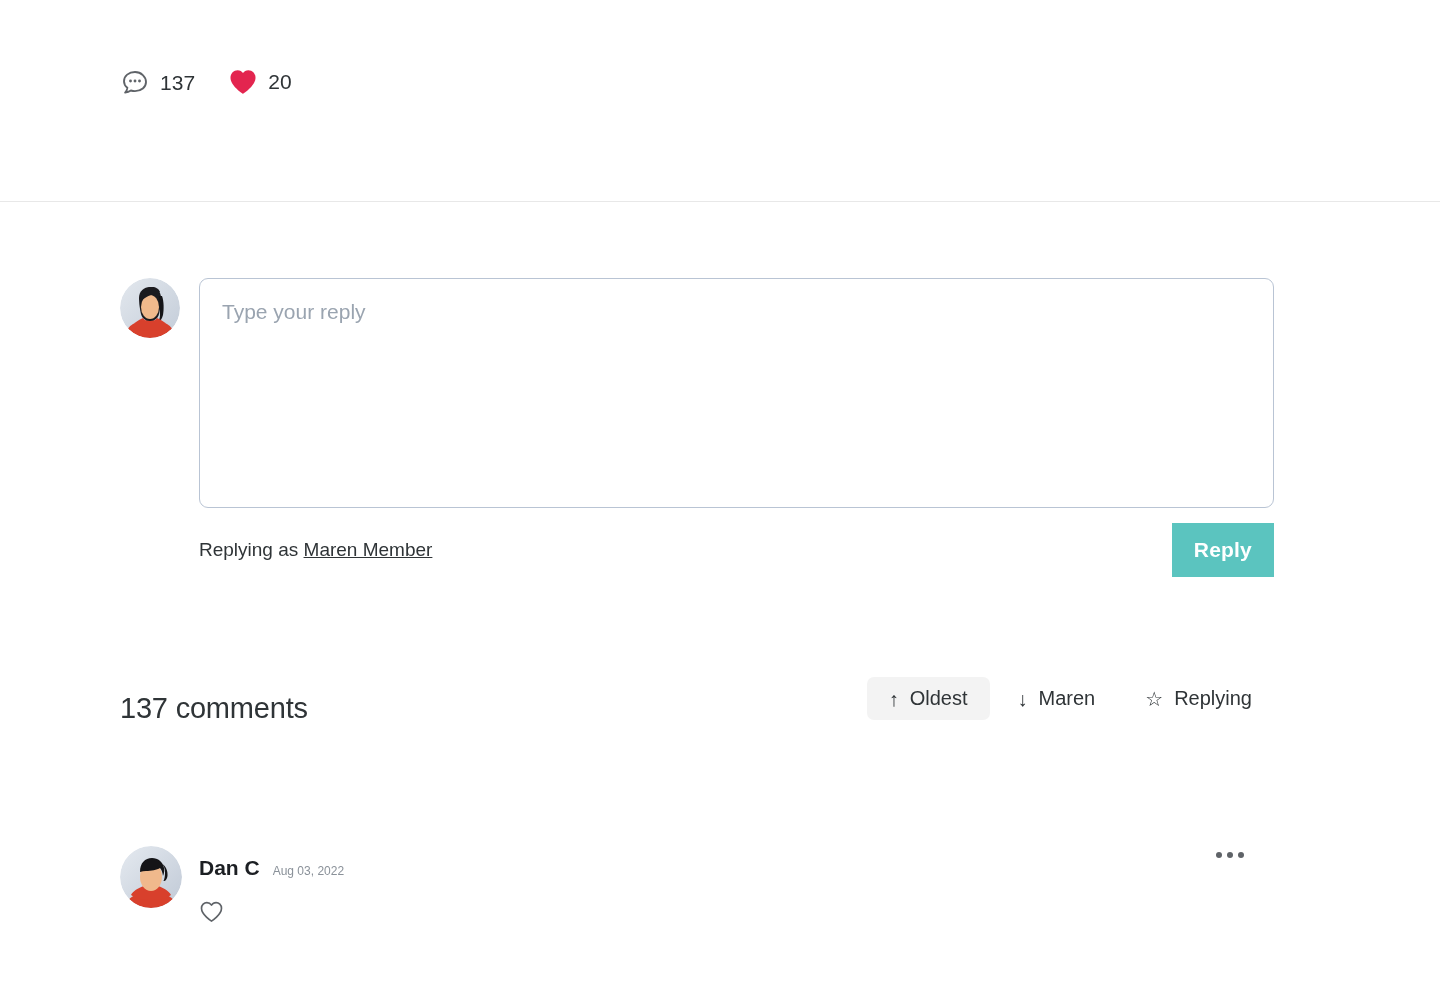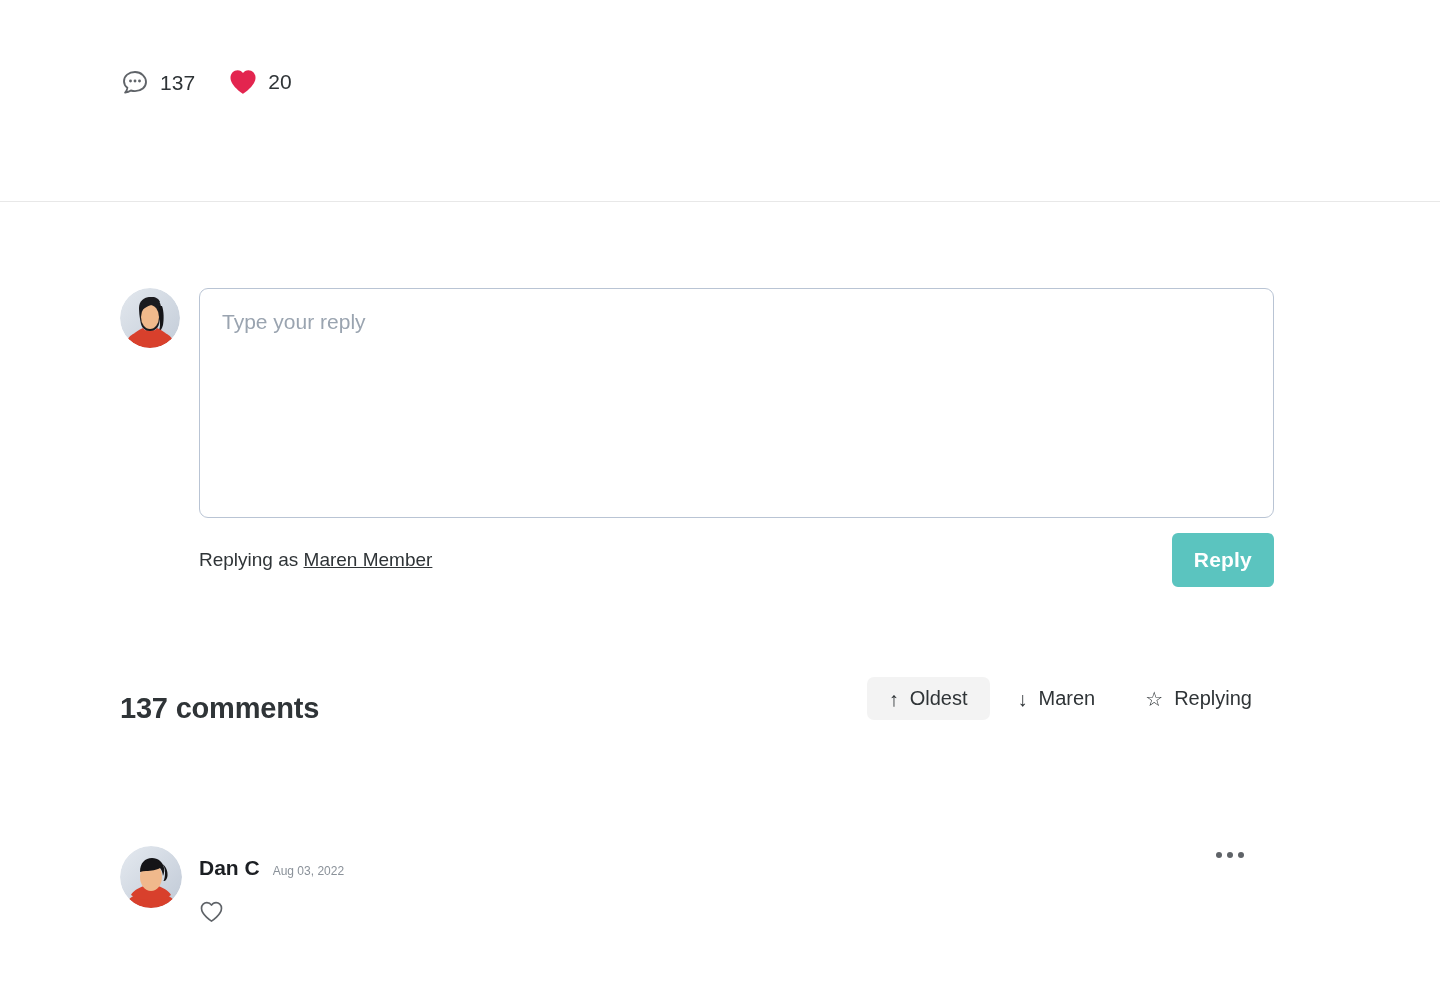--- a/index.html
+++ b/index.html
@@ -46,21 +46,21 @@
     top: 201px;
     width: 1440px;
     height: 1px;
     background: #e8e8e8;
   }
 
   
   .composer {
     position: absolute;
     left: 120px;
-    top: 288px;
+    top: 278px;
     width: 1154px;
   }
   .composer-row {
     display: flex;
     align-items: flex-start;
     gap: 19px;
   }
   .avatar {
     border-radius: 50%;
     overflow: hidden;
@@ -100,21 +100,21 @@
   }
   .replying-as .user-link {
     color: #2f3437;
     text-decoration: underline;
     cursor: pointer;
   }
   .reply-button {
     background: #5bc4bf;
     color: #ffffff;
     border: none;
-    border-radius: 6px;
+    border-radius: 0;
     font-family: "Liberation Sans", sans-serif;
     font-size: 21px;
     font-weight: bold;
     padding: 0 22px;
     height: 54px;
     cursor: pointer;
     letter-spacing: .2px;
   }
 
   
@@ -122,21 +122,21 @@
     position: absolute;
     left: 120px;
     top: 672px;
     width: 1154px;
     display: flex;
     align-items: center;
     justify-content: space-between;
   }
   .comments-title {
     font-size: 29px;
-    font-weight: bold;
+    font-weight: normal;
     color: #2f3437;
     letter-spacing: -.2px;
     margin-top: 20px;
   }
   .sort-group {
     display: flex;
     align-items: center;
     gap: 6px;
   }
   .sort-item {

